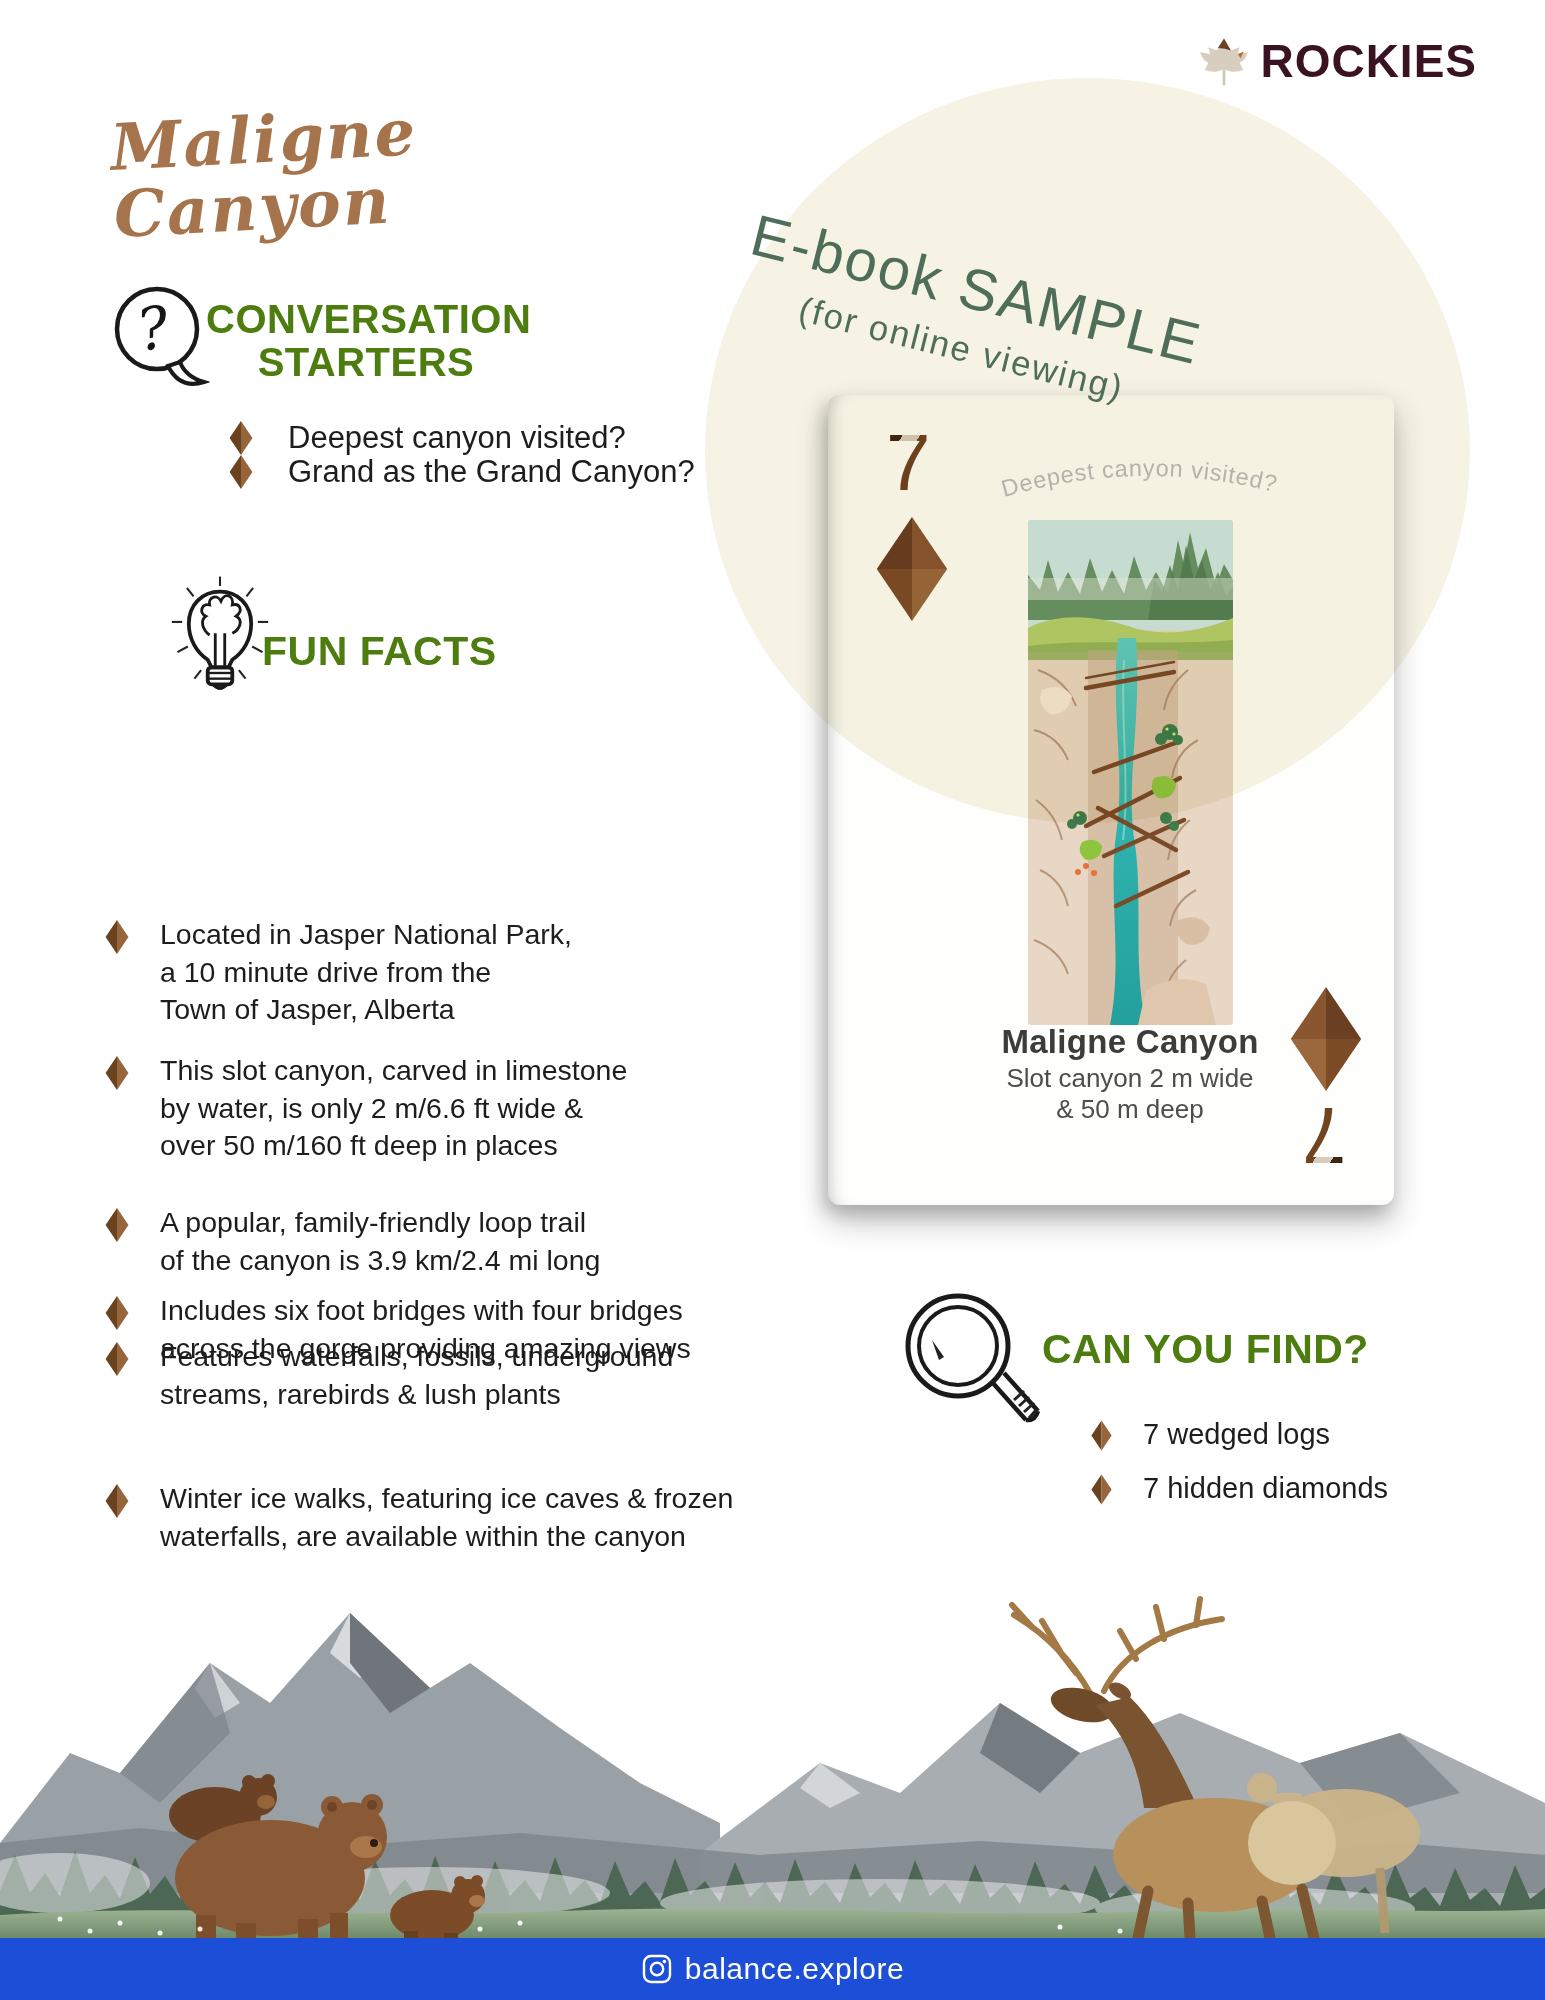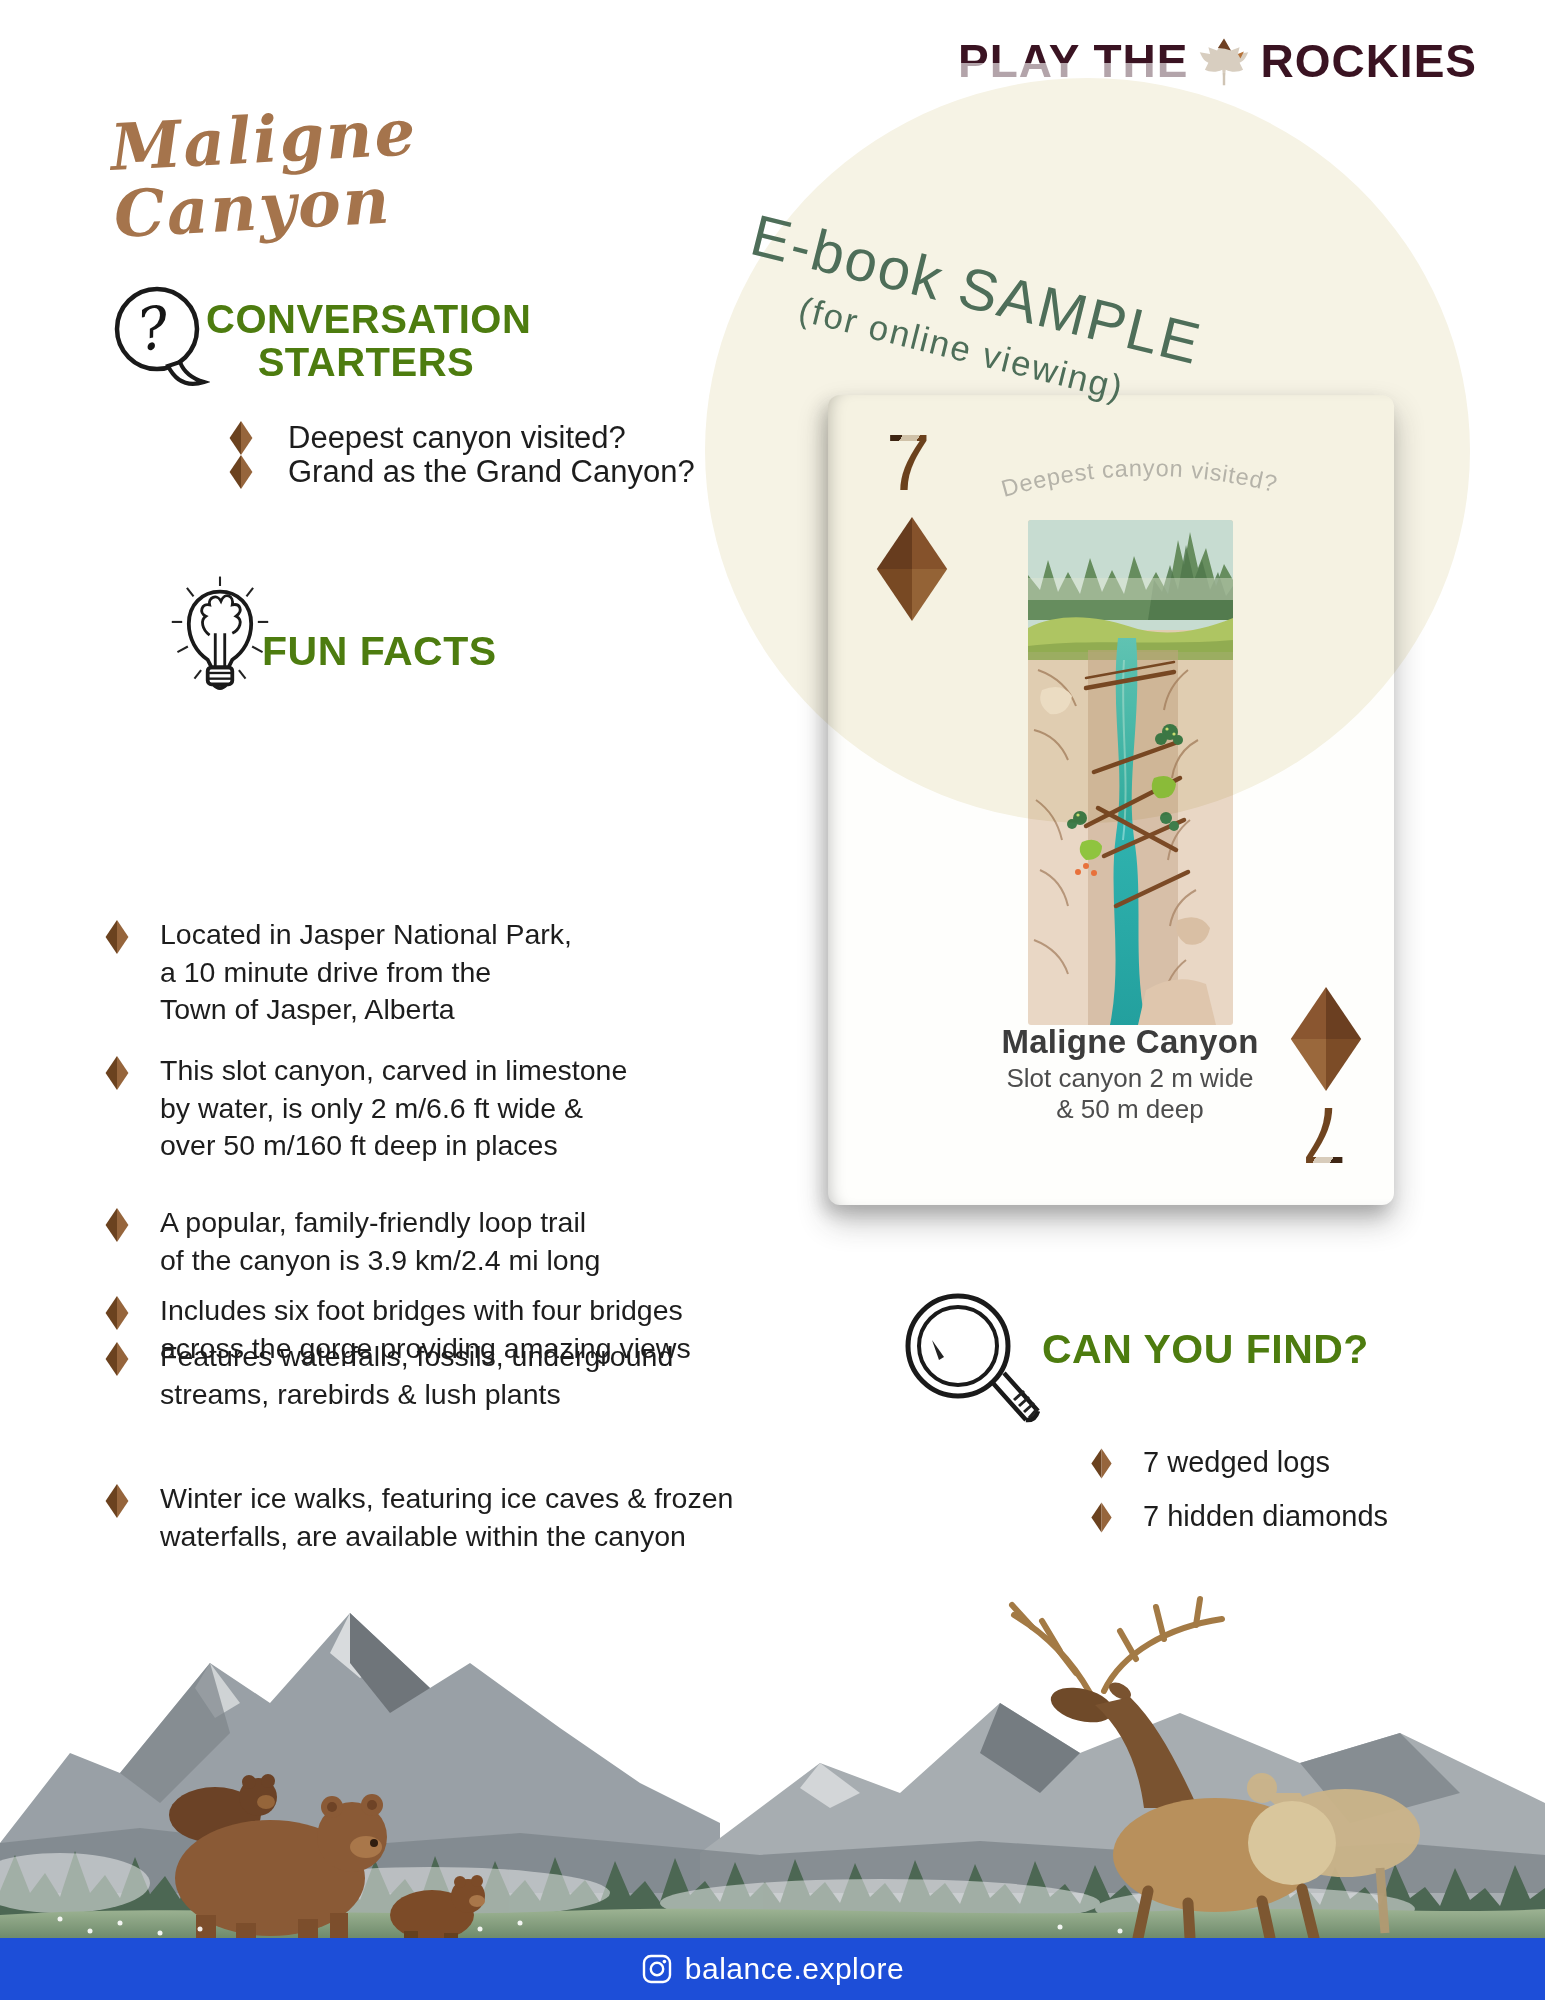--- a/index.html
+++ b/index.html
@@ -50,21 +50,21 @@
 
   .doodle{stroke:#1a1a1a;fill:none;}
 
   
   .row{display:flex;align-items:flex-start;}
   .dia{flex:none;}
   .conv-item{left:228px;font-size:31px;gap:34px;}
   .conv-item .dia{margin-top:1px;}
   .fun-item{left:104px;font-size:28.5px;line-height:1.32;gap:30px;}
   .fun-item .dia{margin-top:4px;}
-  .find-item{left:1090px;font-size:29px;gap:30px;margin-top:28px;}
+  .find-item{left:1090px;font-size:29px;gap:30px;}
   .find-item .dia{margin-top:2px;}
   .pre{white-space:pre-line;}
 
   
   .card{
     left:828px;top:395px;width:566px;height:810px;border-radius:12px;
     background:#fefefc;z-index:2;
     box-shadow:0 16px 30px rgba(40,40,40,.30),-6px 8px 16px rgba(60,60,60,.20),
       inset 12px 0 16px -10px rgba(0,0,0,.22);}
   .rank7{
@@ -86,21 +86,20 @@
   .footer{
     left:0;top:1938px;width:1545px;height:62px;background:#1d4ed8;z-index:3;
     display:flex;align-items:center;justify-content:center;gap:12px;color:#fff;}
   .footer-text{font-size:30px;letter-spacing:0.5px;}
 </style>
 </head>
 <body>
 
 <div class="abs brand">
   <div class="brand-line1">
-    <span class="play-the">PLAY THE</span>
     <svg class="brand-leaf" viewBox="0 0 60 60">
       <path d="M30,58 L28,40 C20,44 12,42 8,40 L12,32 C6,30 4,24 2,20 L14,22 L12,14 L22,18 L30,4 L38,18 L48,14 L46,22 L58,20 C56,24 54,30 48,32 L52,40 C48,42 40,44 32,40 Z" fill="#d8cec0"></path>
       <path d="M30,4 L38,18 L31,16 L23,15 Z" fill="#6f4123"></path>
       <path d="M46,22 L53,19 L49,27 Z" fill="#b5733a"></path>
       <rect x="28.6" y="44" width="2.8" height="14" fill="#cfc4b4"></rect>
     </svg>
     <span class="rockies">ROCKIES</span>
   </div>
 </div>
 

